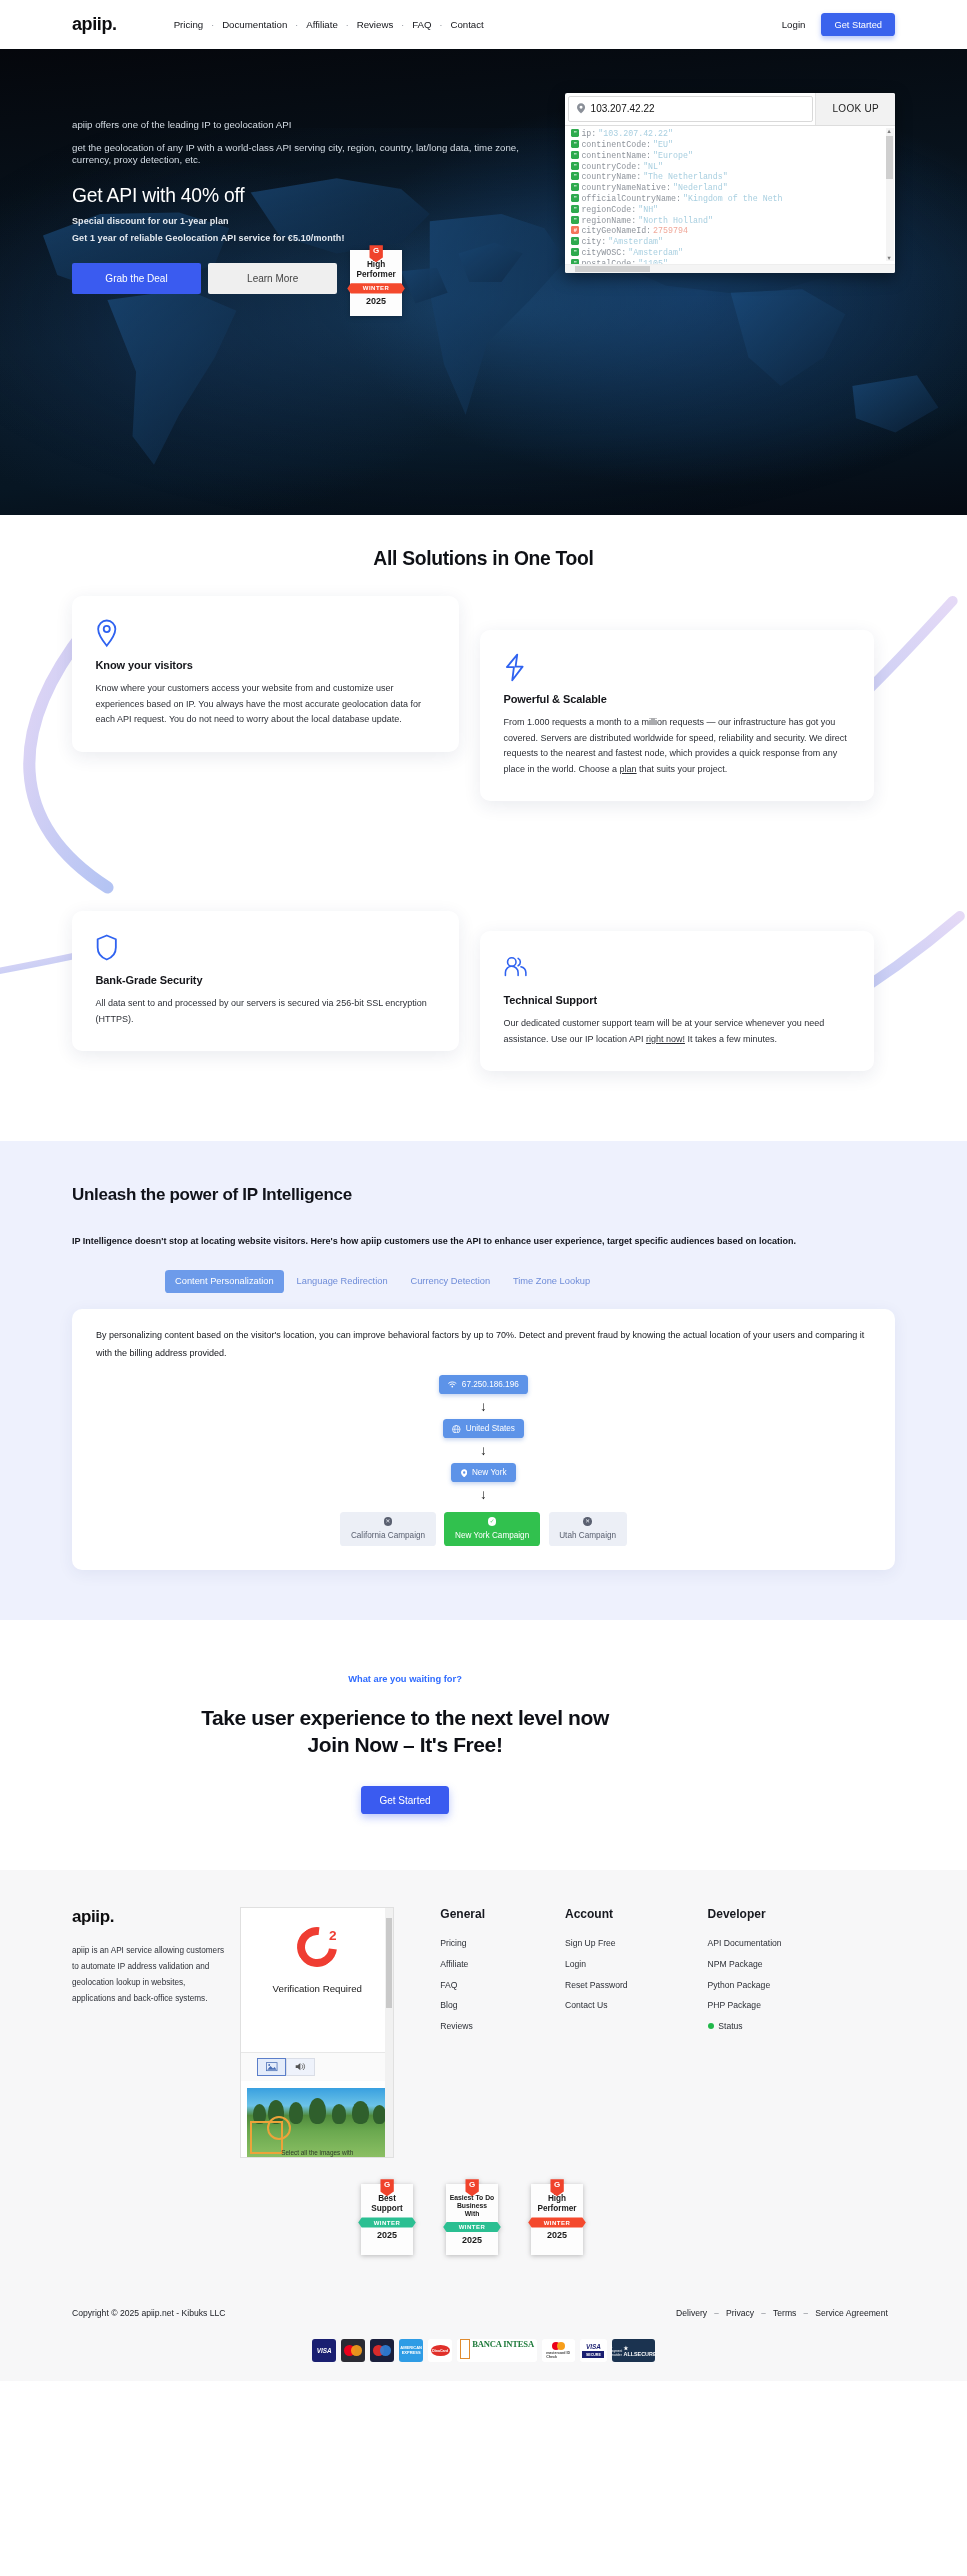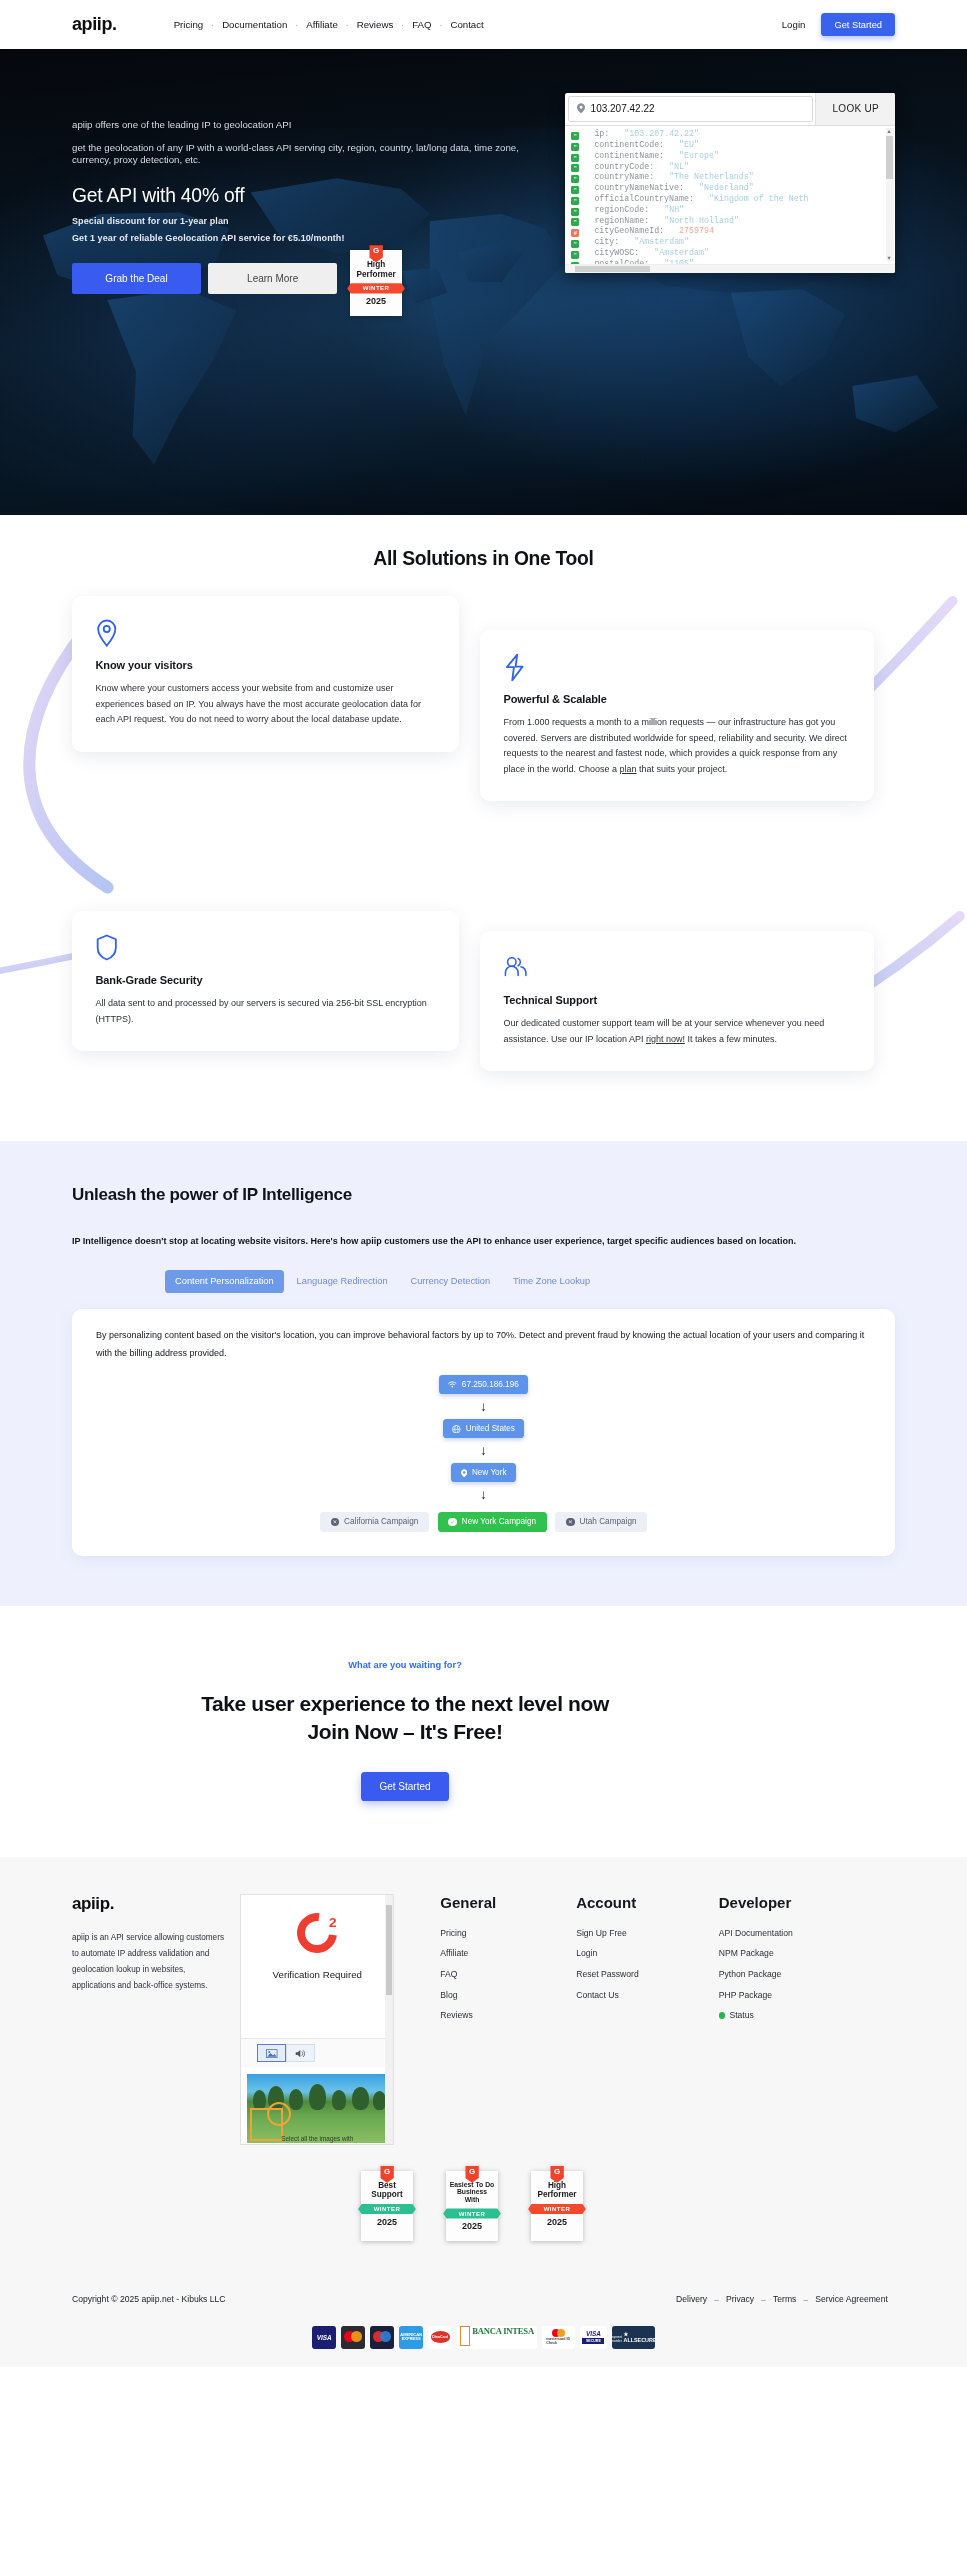--- a/index.html
+++ b/index.html
@@ -143,21 +143,21 @@
     font-size:10px; color:#222; padding:0 16px; cursor:pointer;
     font-family:"Liberation Sans", sans-serif; letter-spacing:0.3px;
   }
   .json-body{
     position:relative; background:#fff; height:138px; overflow:hidden;
     padding:3.6px 0 0 4.3px;
   }
   .json-line{
     font-family:"Liberation Mono", monospace; font-size:8.3px;
     line-height:10.8px; white-space:nowrap; color:#7a7f87;
-    display:flex; align-items:flex-end; gap:15px; padding-left:2.1px;
+    display:flex; align-items:flex-start; gap:2px; padding-left:2.1px;
   }
   .jt{
     display:inline-block; width:8px; height:8px; border-radius:1.4px;
     font-size:5.7px; color:#fff; text-align:center; line-height:8px;
     font-family:"Liberation Sans",sans-serif; font-weight:bold; flex:none;
   }
   .jt.s{ background:#2eaa4e; }
   .jt.n{ background:#f3755b; }
   .jk{ color:#8d939b; }
   .jv-s{ color:#a8cfe0; }
@@ -222,21 +222,21 @@
   .chip{
     display:inline-flex; align-items:center; gap:5px;
     background:#5d93e8; color:#fff; font-size:8.2px;
     padding:5px 9.3px; border-radius:3.6px; box-shadow:0 2.1px 4.3px rgba(60,110,200,.3);
   }
   .flow-arrow{ font-size:13.6px; color:#111; margin:5.7px 0; line-height:1; }
   .campaigns{ display:flex; gap:8.6px; margin-top:4.3px; }
   .camp{
     display:inline-flex; align-items:center; gap:5px;
     background:#eceff6; color:#5a6070; font-size:8.2px;
-    padding:5.7px 10.7px; border-radius:3.6px;
+    padding:5.7px 10.7px; border-radius:3.6px;flex-direction:column;
   }
   .camp.on{ background:#31c14e; color:#fff; }
   .camp .cico{
     width:8.6px;height:8.6px;border-radius:50%;background:#5a6070;color:#eceff6;
     font-size:5.7px;line-height:8.6px;text-align:center;flex:none;
   }
   .camp.on .cico{ background:#fff; color:#31c14e; }
 
   
   .cta{ width:810px; background:#fff; padding:54px 0 56px 0; text-align:center; }
@@ -298,21 +298,21 @@
     border:2.1px solid #eda33a; border-radius:50%;
   }
   .cap-img .cap-hint{
     position:absolute; bottom:1.4px; left:0; right:0; text-align:center;
     font-size:6.4px; color:#2d3b2a;
   }
   .cap-scroll{ position:absolute; right:0; top:0; bottom:0; width:8.6px; background:#f1f1f1; }
   .cap-scroll i{ position:absolute; left:1.4px; top:10px; width:5.7px; height:90px; background:#c9c9c9; }
 
   .f-cols{ margin-left:46px; display:flex; gap:80px; }
-  .f-col h4{ font-size:15px; font-weight:bold; color:#16181f; margin-bottom:17px; }
+  .f-col h4{ font-size:12px; font-weight:bold; color:#16181f; margin-bottom:17px; }
   .f-col a{
     display:block; font-size:8.6px; color:#2c2f36; text-decoration:none;
     margin-bottom:10.7px;
   }
   .f-col .status{ display:flex; align-items:center; gap:4.3px; }
   .dot-green{ width:6.4px;height:6.4px;border-radius:50%;background:#21b84a;display:inline-block; }
 
   .f-badges{ display:flex; gap:33px; margin:26px 0 0 289px; }
 
   .footer-bottom{

